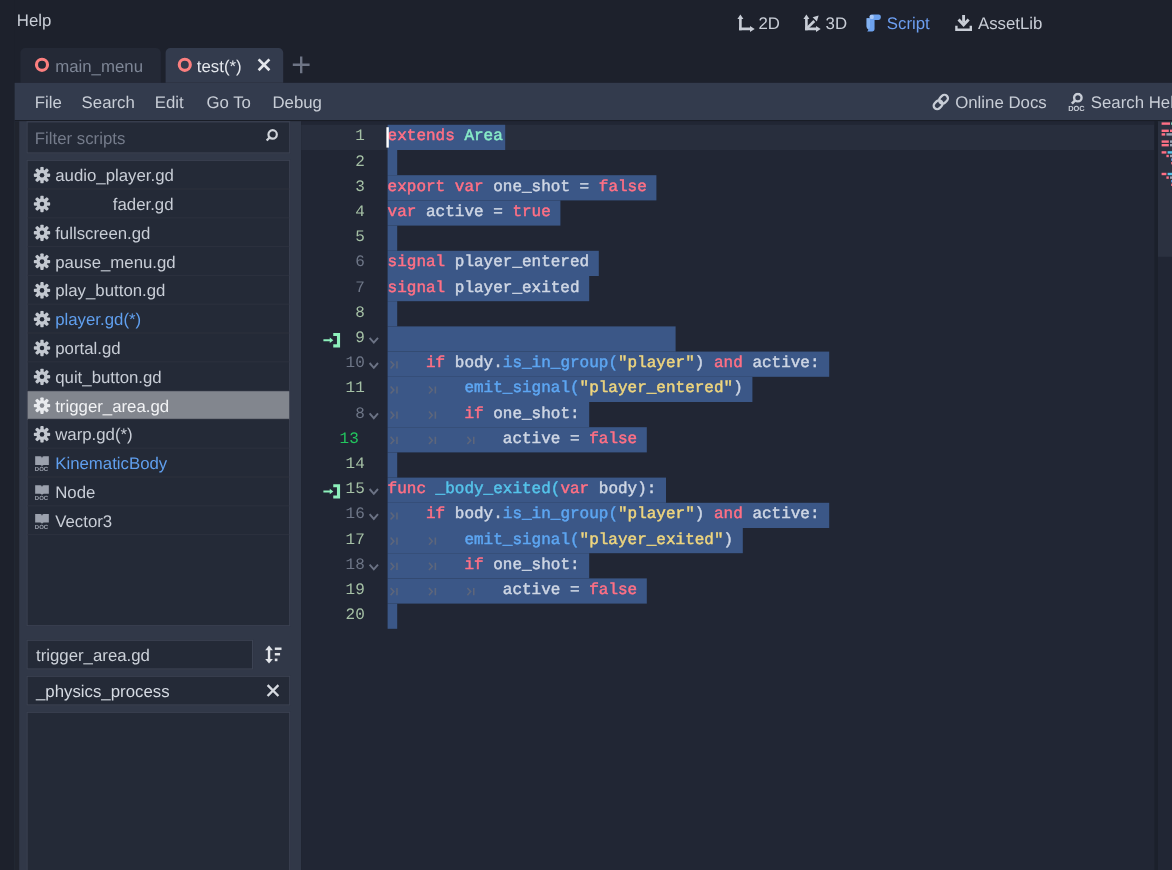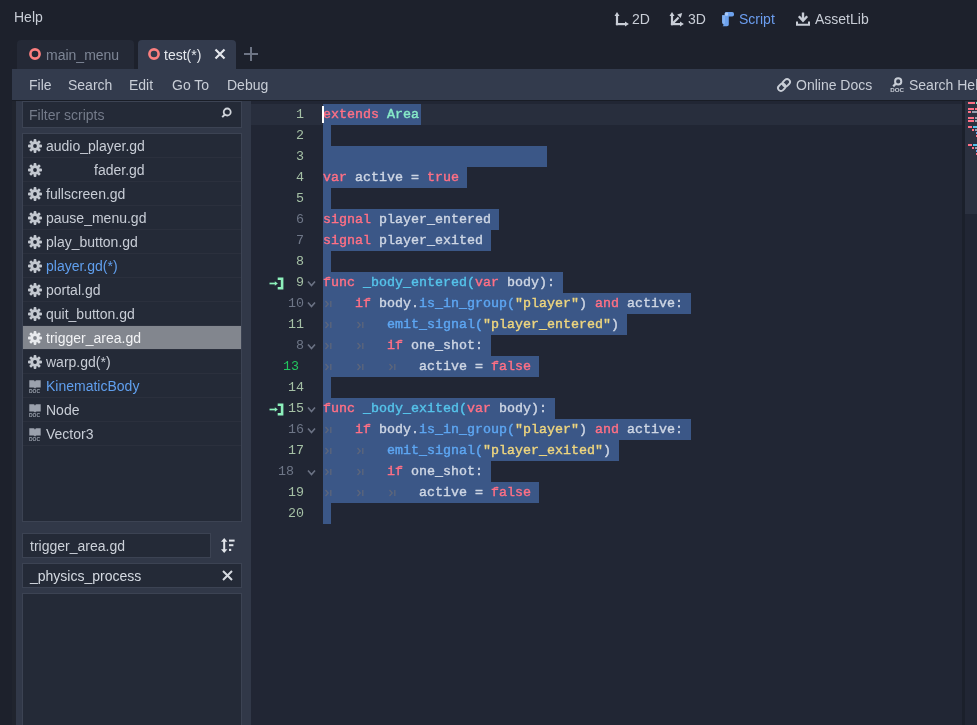--- a/index.html
+++ b/index.html
@@ -270,20 +270,21 @@
 <div class="abs" style="left:10px;top:593px;width:220px;height:140px;background:#242a37;border:1px solid #3c4353;box-sizing:border-box;"></div>
 <div class="abs" style="left:239px;top:101px;width:738px;height:624px;background:#212634;overflow:hidden;"></div>
 <div class="abs" style="left:239px;top:104px;width:711px;height:21px;background:#282e3d;"></div>
 <div class="abs" style="left:311px;top:104px;width:98px;height:21px;background:#3b5787;"></div>
 <div class="abs mono" style="left:266px;top:107px;width:26px;text-align:right;color:#a5c0a5;">1</div>
 <div class="abs mono code" style="left:311px;top:107px;"><span style="color:#ff7085">extends</span><span style="color:#ced6e4"> </span><span style="color:#87ebc8">Area</span></div>
 <div class="abs" style="left:311px;top:125px;width:8px;height:21px;background:#3b5787;"></div>
 <div class="abs mono" style="left:266px;top:128px;width:26px;text-align:right;color:#a5c0a5;">2</div>
 <div class="abs" style="left:311px;top:146px;width:224px;height:21px;background:#3b5787;"></div>
 <div class="abs mono" style="left:266px;top:149px;width:26px;text-align:right;color:#a5c0a5;">3</div>
+<div class="abs mono code" style="left:311px;top:149px;"><span style="color:#ff7085">export</span><span style="color:#ced6e4"> </span><span style="color:#ff7085">var</span><span style="color:#ced6e4"> one_shot = </span><span style="color:#ff7085">false</span></div>
 <div class="abs" style="left:311px;top:167px;width:144px;height:21px;background:#3b5787;"></div>
 <div class="abs mono" style="left:266px;top:170px;width:26px;text-align:right;color:#a5c0a5;">4</div>
 <div class="abs mono code" style="left:311px;top:170px;"><span style="color:#ff7085">var</span><span style="color:#ced6e4"> active = </span><span style="color:#ff7085">true</span></div>
 <div class="abs" style="left:311px;top:188px;width:8px;height:21px;background:#3b5787;"></div>
 <div class="abs mono" style="left:266px;top:191px;width:26px;text-align:right;color:#a5c0a5;">5</div>
 <div class="abs" style="left:311px;top:209px;width:176px;height:21px;background:#3b5787;"></div>
 <div class="abs mono" style="left:266px;top:212px;width:26px;text-align:right;color:#6e7687;">6</div>
 <div class="abs mono code" style="left:311px;top:212px;"><span style="color:#ff7085">signal</span><span style="color:#ced6e4"> player_entered</span></div>
 <div class="abs" style="left:311px;top:230px;width:168px;height:21px;background:#3b5787;"></div>
 <div class="abs mono" style="left:266px;top:233px;width:26px;text-align:right;color:#6e7687;">7</div>
@@ -293,21 +294,20 @@
 <div class="abs" style="left:311px;top:272px;width:240px;height:21px;background:#3b5787;"></div>
 <div class="abs mono" style="left:266px;top:275px;width:26px;text-align:right;color:#a5c0a5;">9</div>
 <svg class="abs" style="left:295px;top:280px" width="9" height="7" viewBox="0 0 9 7">
       <path d="M1 1.5 4.5 5.5 8 1.5" stroke="#6b7284" stroke-width="1.6" fill="none"></path>
     </svg>
     <svg class="abs" style="left:257px;top:277px" width="15" height="13" viewBox="0 0 15 13">
       <path d="M0.5 6.5 H6.5" stroke="#8df0bb" stroke-width="1.7" fill="none"></path>
       <path d="M5.8 4.2 8.8 6.5 5.8 8.8Z" fill="#8df0bb"></path>
       <path d="M8.7 1.8h4.4v9.4H8.7" stroke="#8df0bb" stroke-width="2.6" fill="none"></path>
     </svg>
-    <div class="abs mono code" style="left:311px;top:275px;"><span style="color:#ff7085">func</span><span style="color:#ced6e4"> </span><span style="color:#55c3ea">_body_entered(</span><span style="color:#ff7085">var</span><span style="color:#ced6e4"> body):</span></div>
 <div class="abs" style="left:311px;top:293px;width:368px;height:21px;background:#3b5787;"></div>
 <div class="abs mono" style="left:266px;top:296px;width:26px;text-align:right;color:#6e7687;">10</div>
 <svg class="abs" style="left:295px;top:301px" width="9" height="7" viewBox="0 0 9 7">
       <path d="M1 1.5 4.5 5.5 8 1.5" stroke="#6b7284" stroke-width="1.6" fill="none"></path>
     </svg>
     <svg class="abs" style="left:312.0px;top:298px" width="12" height="12" viewBox="0 0 12 12">
       <g stroke="#5d667b" stroke-width="1.3" fill="none">
         <path d="M1.5 3 4.2 6 1.5 9"></path>
         <path d="M6.8 3v6"></path>
       </g>
@@ -401,21 +401,21 @@
       </g>
     </svg>
     <svg class="abs" style="left:344.0px;top:445px" width="12" height="12" viewBox="0 0 12 12">
       <g stroke="#5d667b" stroke-width="1.3" fill="none">
         <path d="M1.5 3 4.2 6 1.5 9"></path>
         <path d="M6.8 3v6"></path>
       </g>
     </svg>
     <div class="abs mono code" style="left:375px;top:443px;"><span style="color:#5da6f2">emit_signal(</span><span style="color:#eed57e">"player_exited"</span><span style="color:#ced6e4">)</span></div>
 <div class="abs" style="left:311px;top:461px;width:168px;height:21px;background:#3b5787;"></div>
-<div class="abs mono" style="left:266px;top:464px;width:26px;color:#6e7687;">18</div>
+<div class="abs mono" style="left:266px;top:464px;width:26px;text-align:right;color:#6e7687;">18</div>
 <svg class="abs" style="left:295px;top:469px" width="9" height="7" viewBox="0 0 9 7">
       <path d="M1 1.5 4.5 5.5 8 1.5" stroke="#6b7284" stroke-width="1.6" fill="none"></path>
     </svg>
     <svg class="abs" style="left:312.0px;top:466px" width="12" height="12" viewBox="0 0 12 12">
       <g stroke="#5d667b" stroke-width="1.3" fill="none">
         <path d="M1.5 3 4.2 6 1.5 9"></path>
         <path d="M6.8 3v6"></path>
       </g>
     </svg>
     <svg class="abs" style="left:344.0px;top:466px" width="12" height="12" viewBox="0 0 12 12">

